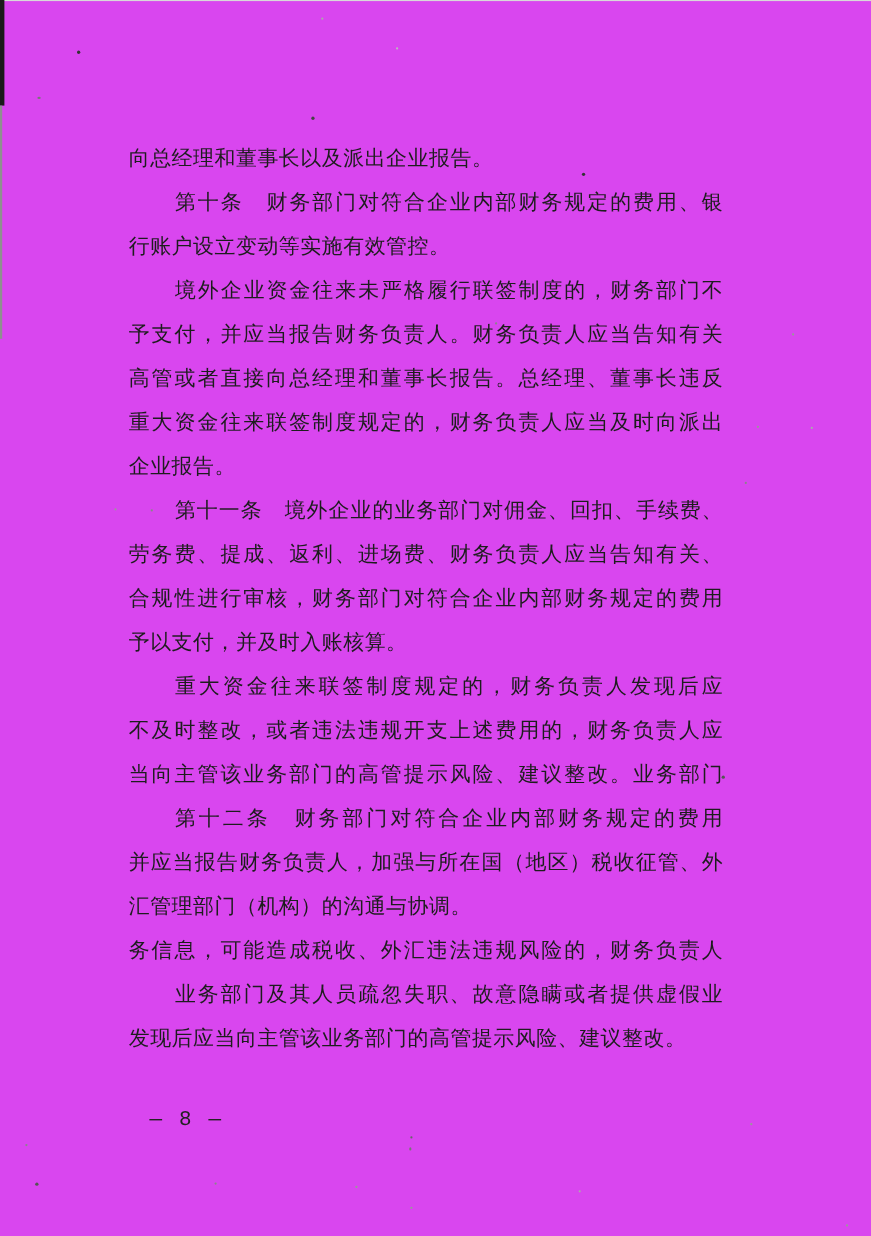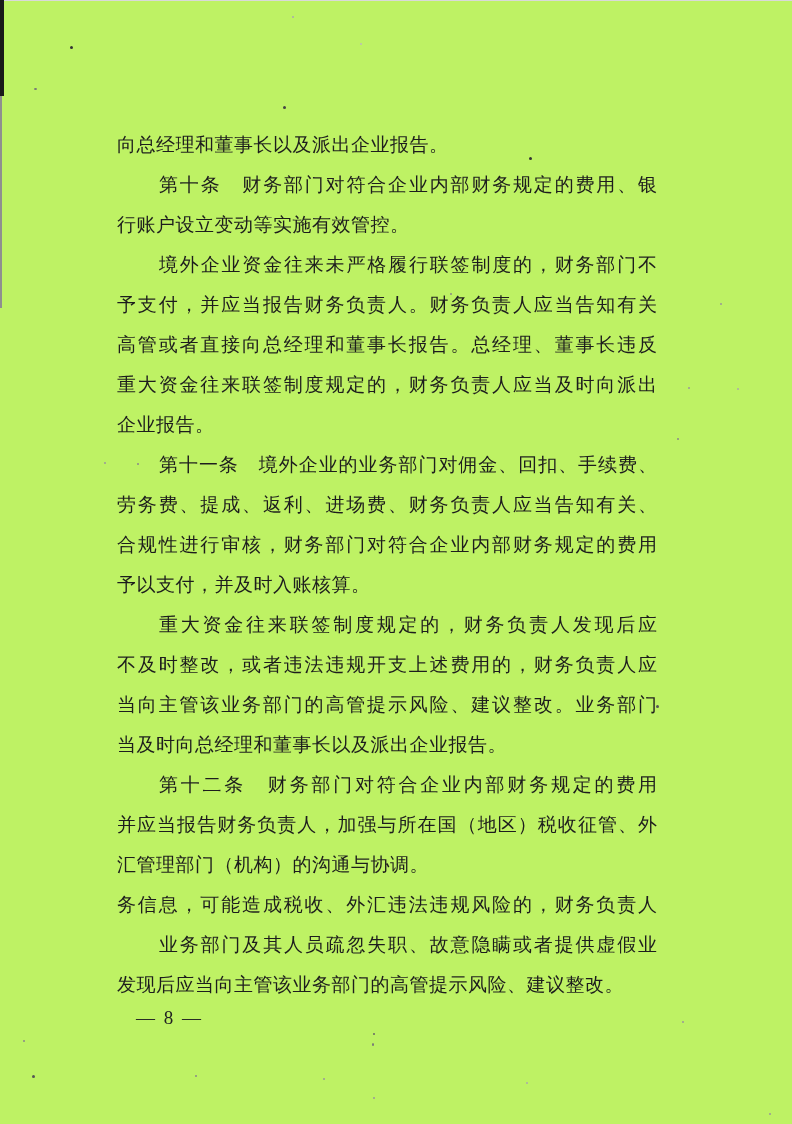--- a/index.html
+++ b/index.html
@@ -1,22 +1,22 @@
 <!DOCTYPE html>
 <html><head>
 <meta charset="utf-8">
 <style>
   html, body { margin: 0; padding: 0; background: #e9e9e9; }
   .page {
     position: relative;
     width: 792px;
     height: 1124px;
-    background: #bef264;
+    background: #d946ef;
     overflow: hidden;
-    font-family: Liberation Serif, serif;
+    font-family: Liberation Mono, monospace;
     color: #1d1d1d;
   }
   .text-block {
     position: absolute;
     left: 117px;
     top: 125px;
     width: 540px;
   }
   .line {
     height: 40px;
@@ -73,21 +73,20 @@
     <div class="line jfy">高管或者直接向总经理和董事长报告。总经理、董事长违反</div>
     <div class="line jfy">重大资金往来联签制度规定的，财务负责人应当及时向派出</div>
     <div class="line end">企业报告。</div>
     <div class="line jfy indent">第十一条　境外企业的业务部门对佣金、回扣、手续费、</div>
     <div class="line jfy">劳务费、提成、返利、进场费、财务负责人应当告知有关、</div>
     <div class="line jfy">合规性进行审核，财务部门对符合企业内部财务规定的费用</div>
     <div class="line end">予以支付，并及时入账核算。</div>
     <div class="line jfy indent">重大资金往来联签制度规定的，财务负责人发现后应</div>
     <div class="line jfy">不及时整改，或者违法违规开支上述费用的，财务负责人应</div>
     <div class="line jfy">当向主管该业务部门的高管提示风险、建议整改。业务部门</div>
-    <div class="line end">当及时向总经理和董事长以及派出企业报告。</div>
     <div class="line jfy indent">第十二条　财务部门对符合企业内部财务规定的费用</div>
     <div class="line jfy">并应当报告财务负责人，加强与所在国（地区）税收征管、外</div>
     <div class="line end">汇管理部门（机构）的沟通与协调。</div>
     <div class="line jfy">务信息，可能造成税收、外汇违法违规风险的，财务负责人</div>
     <div class="line jfy indent">业务部门及其人员疏忽失职、故意隐瞒或者提供虚假业</div>
     <div class="line end">发现后应当向主管该业务部门的高管提示风险、建议整改。</div>
   </div>
 
   <div class="footer">— 8 —</div>
 

